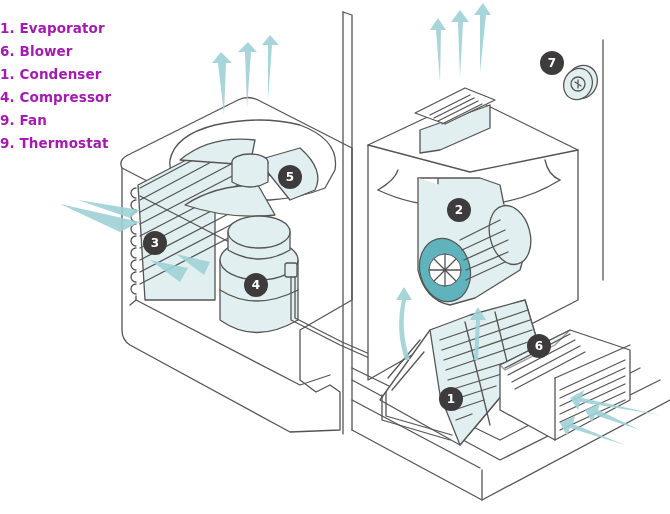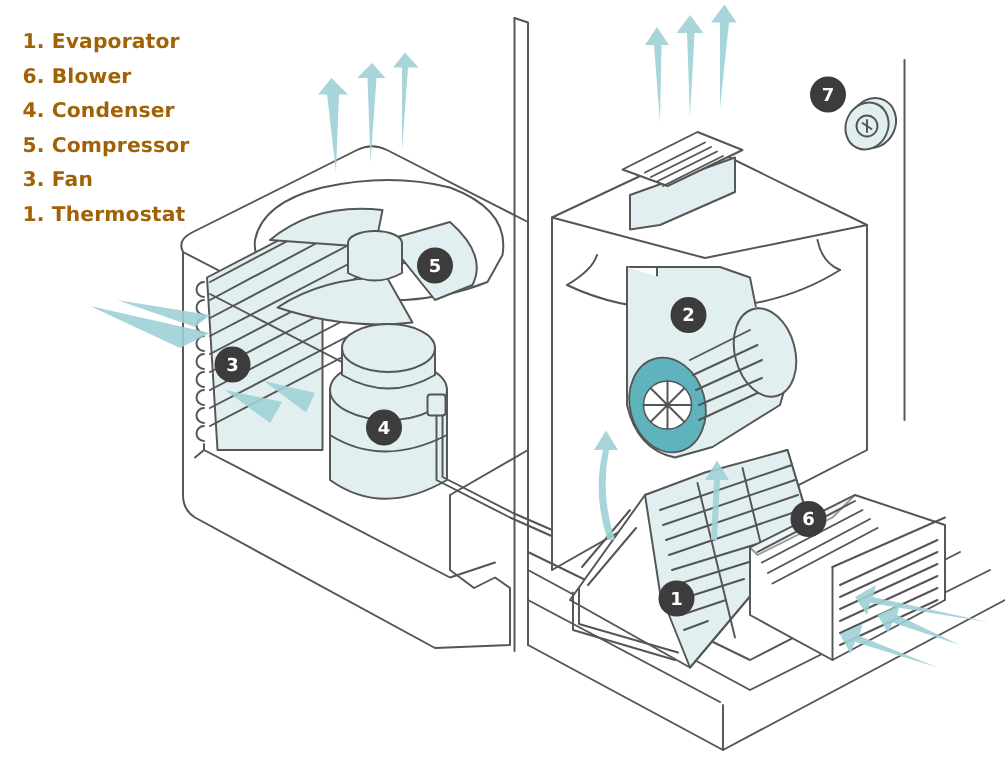--- a/index.html
+++ b/index.html
@@ -1,37 +1,37 @@
 <!DOCTYPE html>
 <html><head>
 <meta charset="utf-8">
 <style>
   html, body { margin:0; padding:0; background:#ffffff; }
   body { width:670px; height:514px; position:relative; overflow:hidden; font-family:"Liberation Sans", sans-serif; }
   #legend { position:absolute; left:0; top:17px; margin:0; padding:0; list-style:none; }
-  #legend li { font-family:"DejaVu Sans", sans-serif; font-weight:bold; font-size:13.5px; color:#a16207; height:23px; line-height:23px; letter-spacing:0.1px; white-space:nowrap;padding-left:15px; }
+  #legend li { font-family:"DejaVu Sans", sans-serif; font-weight:bold; font-size:13.5px; color:#a21caf; height:23px; line-height:23px; letter-spacing:0.1px; white-space:nowrap; }
   svg#art { position:absolute; left:0; top:0; }
   .ln { fill:none; stroke:#555; stroke-width:1.3; stroke-linejoin:round; stroke-linecap:round; }
   .lf { fill:#e2eff0; stroke:#555; stroke-width:1.3; stroke-linejoin:round; }
   .wf { fill:#ffffff; stroke:#555; stroke-width:1.3; stroke-linejoin:round; }
   .air { fill:#9fd0d6; opacity:0.9; }
   .badge circle { fill:#3d3b3b; }
   .badge text { fill:#ffffff; font-family:"DejaVu Sans", sans-serif; font-weight:bold; font-size:12px; text-anchor:middle; dominant-baseline:central; }
   .teal { fill:#5fb3bd; stroke:#555; stroke-width:1.2; }
 </style>
 </head>
 <body>
 
 <ul id="legend">
   <li>1. Evaporator</li>
   <li>6. Blower</li>
-  <li>4. Condenser</li>
-  <li>5. Compressor</li>
-  <li>3. Fan</li>
-  <li>1. Thermostat</li>
+  <li>1. Condenser</li>
+  <li>4. Compressor</li>
+  <li>9. Fan</li>
+  <li>9. Thermostat</li>
 </ul>
 
 <svg id="art" width="670" height="514" viewBox="0 0 670 514">
 
   <g>
 
     <path class="wf" d="M122,168 Q118,160 128,155 L238,100 Q248,95 258,100 L352,148 L352,300 L300,330 L300,380 L316,392 L330,385 L340,392 L340,430 L290,432 L130,345 Q122,340 122,330 Z"></path>
 
     <path class="ln" d="M122,168 L180,198"></path>
 

